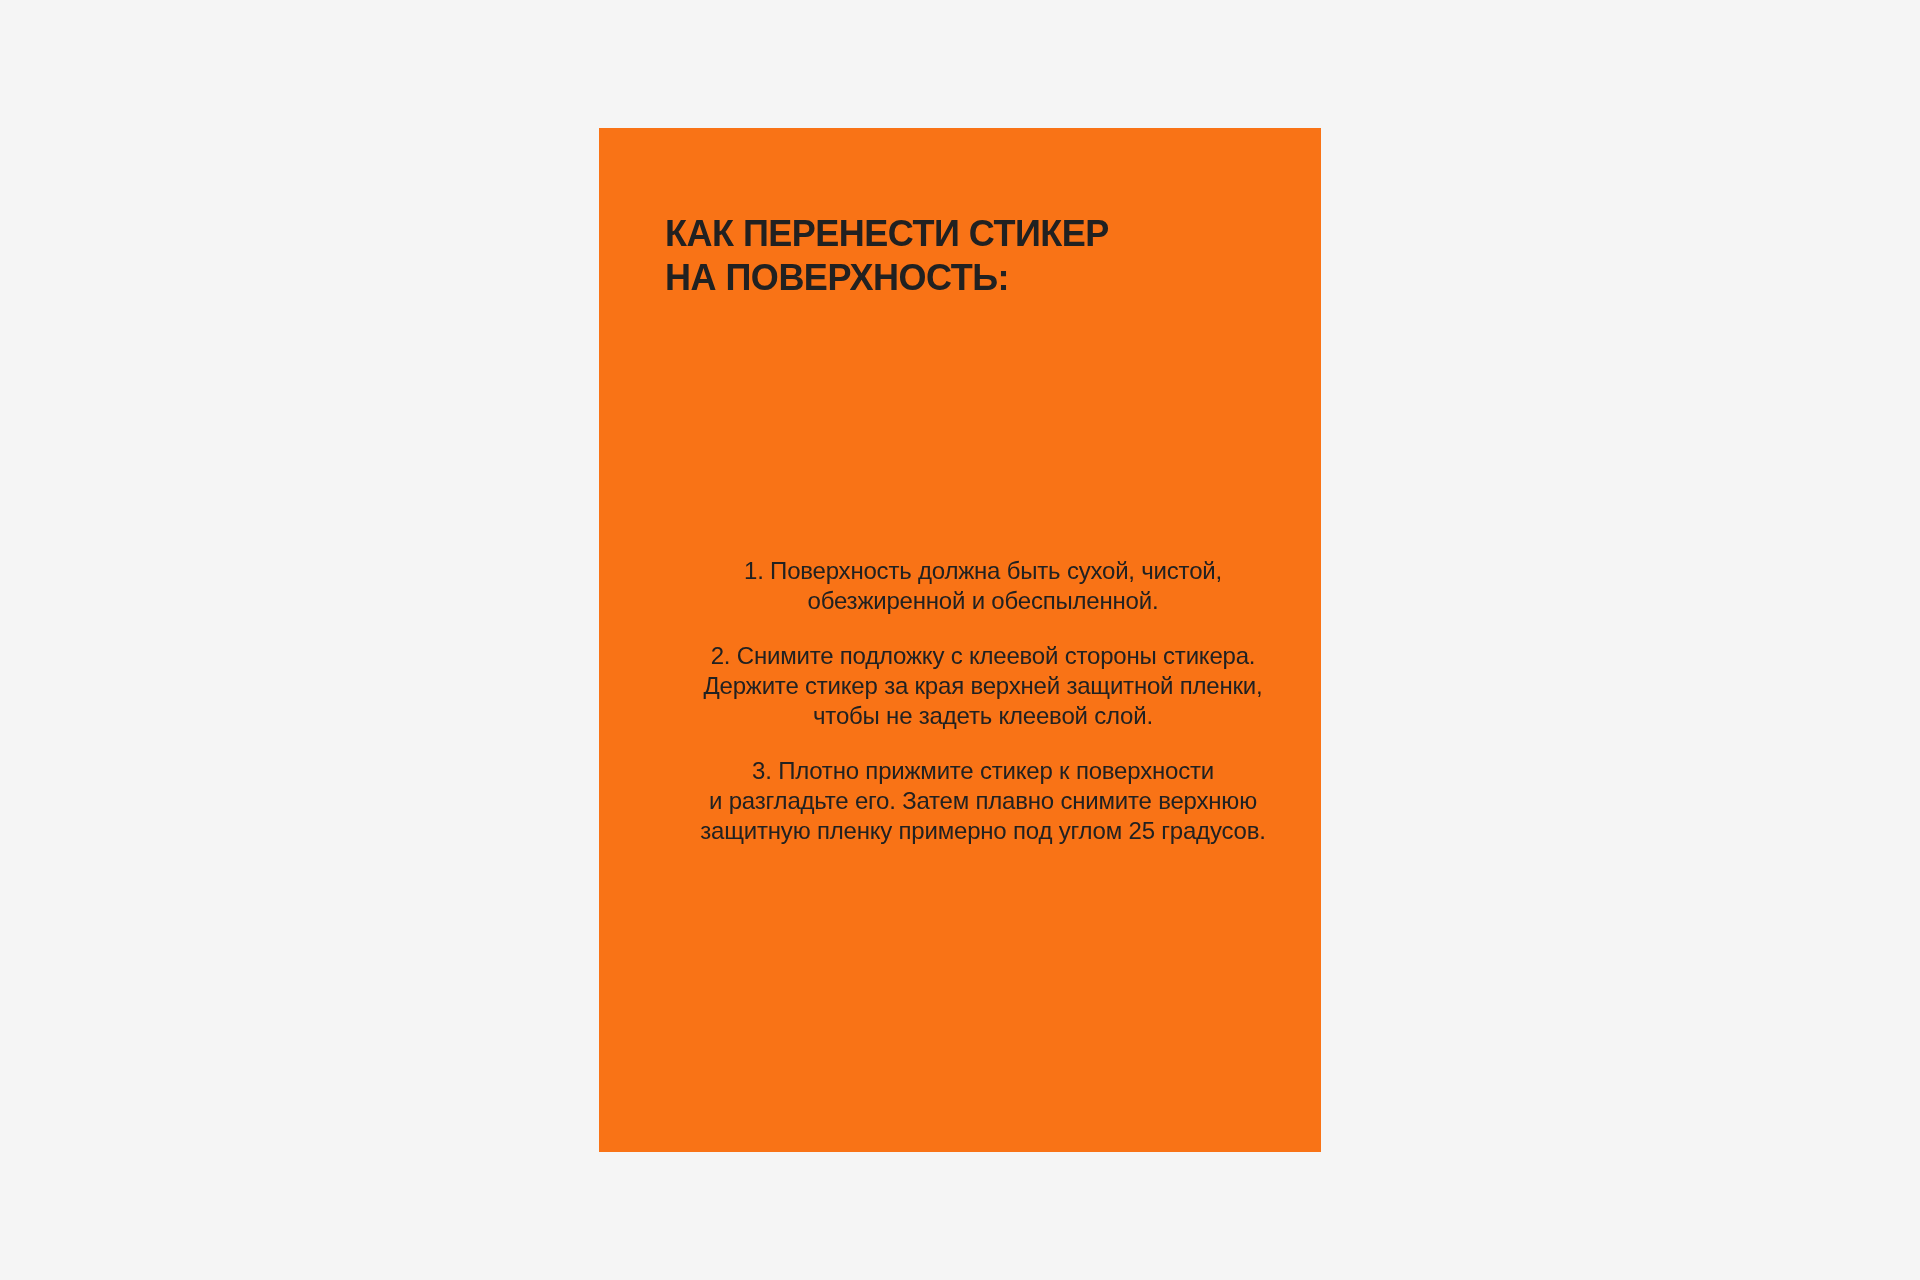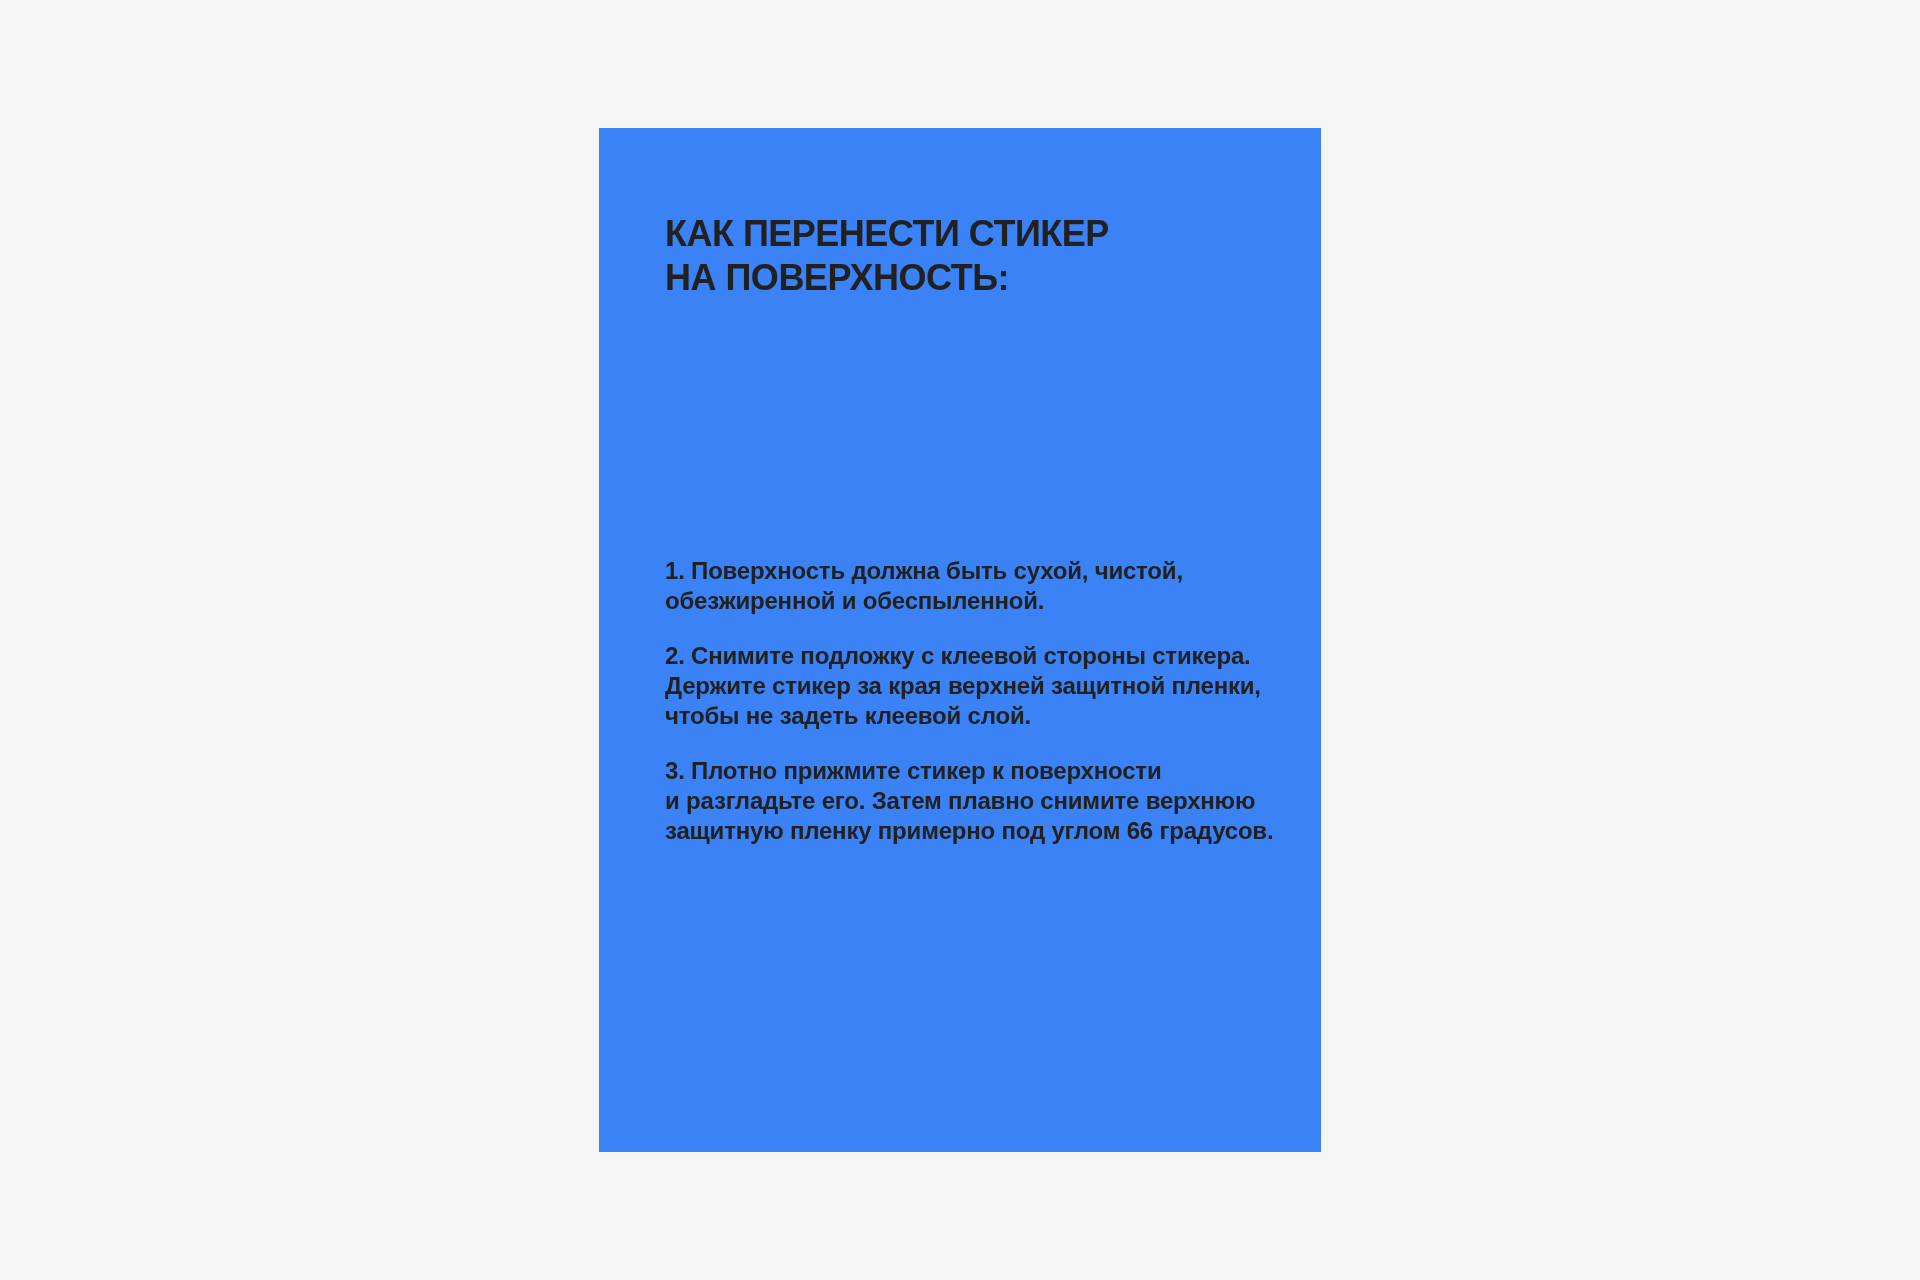--- a/index.html
+++ b/index.html
@@ -11,59 +11,60 @@
     height: 1280px;
     background: #f5f5f5;
     font-family: "Liberation Sans", sans-serif;
     overflow: hidden;
   }
   .card {
     box-sizing: border-box;
     width: 722px;
     height: 1024px;
     margin: 128px auto 0 auto;
-    background: #3b82f6;
+    background: #f97316;
     padding: 84px 20px 0 66px;
   }
   .title {
     margin: 0;
     font-size: 36px;
     line-height: 44px;
     font-weight: bold;
     letter-spacing: -0.5px;
     color: #212121;
     white-space: pre-line;
   }
   .instructions {
     margin-top: 256px;
   }
   .para {
     margin: 0 0 25px 0;
     font-size: 24px;
     line-height: 30px;
-    font-weight: bold;
+    font-weight: normal;
     letter-spacing: -0.2px;
     color: #212121;
     white-space: pre-line;
+    text-align: center;
   }
   .para:last-child {
     margin-bottom: 0;
   }
 </style>
 </head>
 <body>
 
 <div class="page">
   <div class="card">
     <h1 class="title">КАК ПЕРЕНЕСТИ СТИКЕР
 НА ПОВЕРХНОСТЬ:</h1>
     <div class="instructions">
       <p class="para">1. Поверхность должна быть сухой, чистой,
 обезжиренной и обеспыленной.</p>
       <p class="para">2. Снимите подложку с клеевой стороны стикера.
 Держите стикер за края верхней защитной пленки,
 чтобы не задеть клеевой слой.</p>
       <p class="para">3. Плотно прижмите стикер к поверхности
 и разгладьте его. Затем плавно снимите верхнюю
-защитную пленку примерно под углом 66 градусов.</p>
+защитную пленку примерно под углом 25 градусов.</p>
     </div>
   </div>
 </div>
 
 </body></html>

